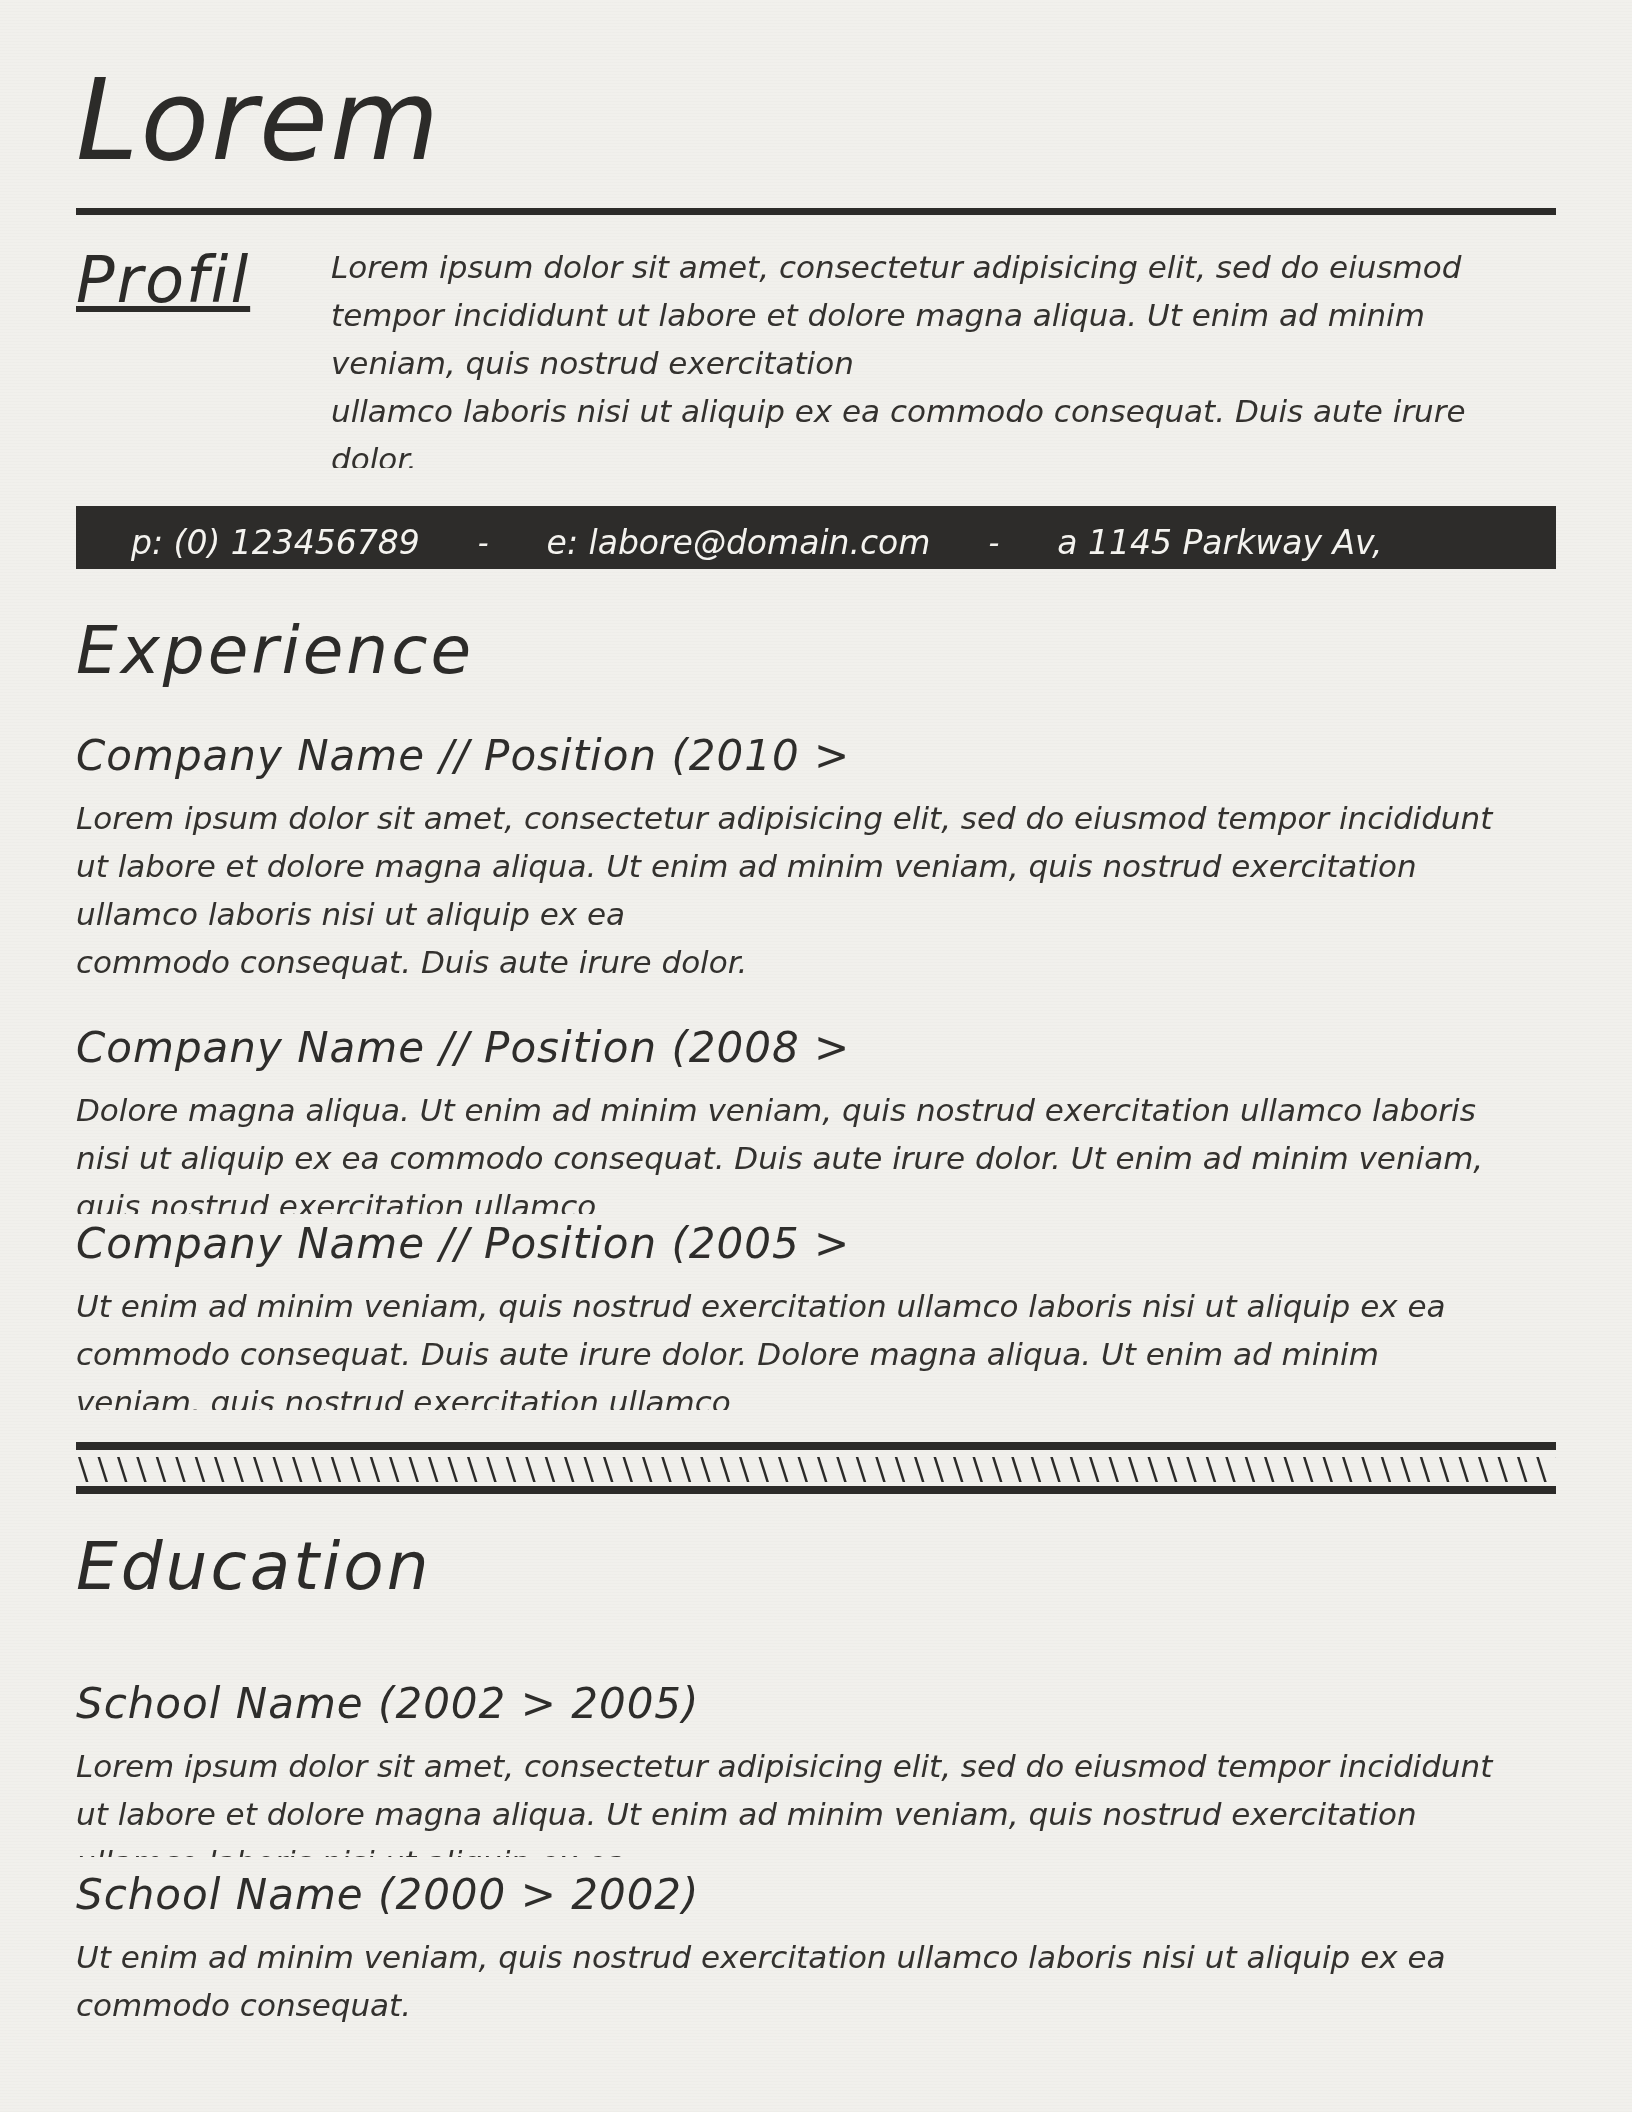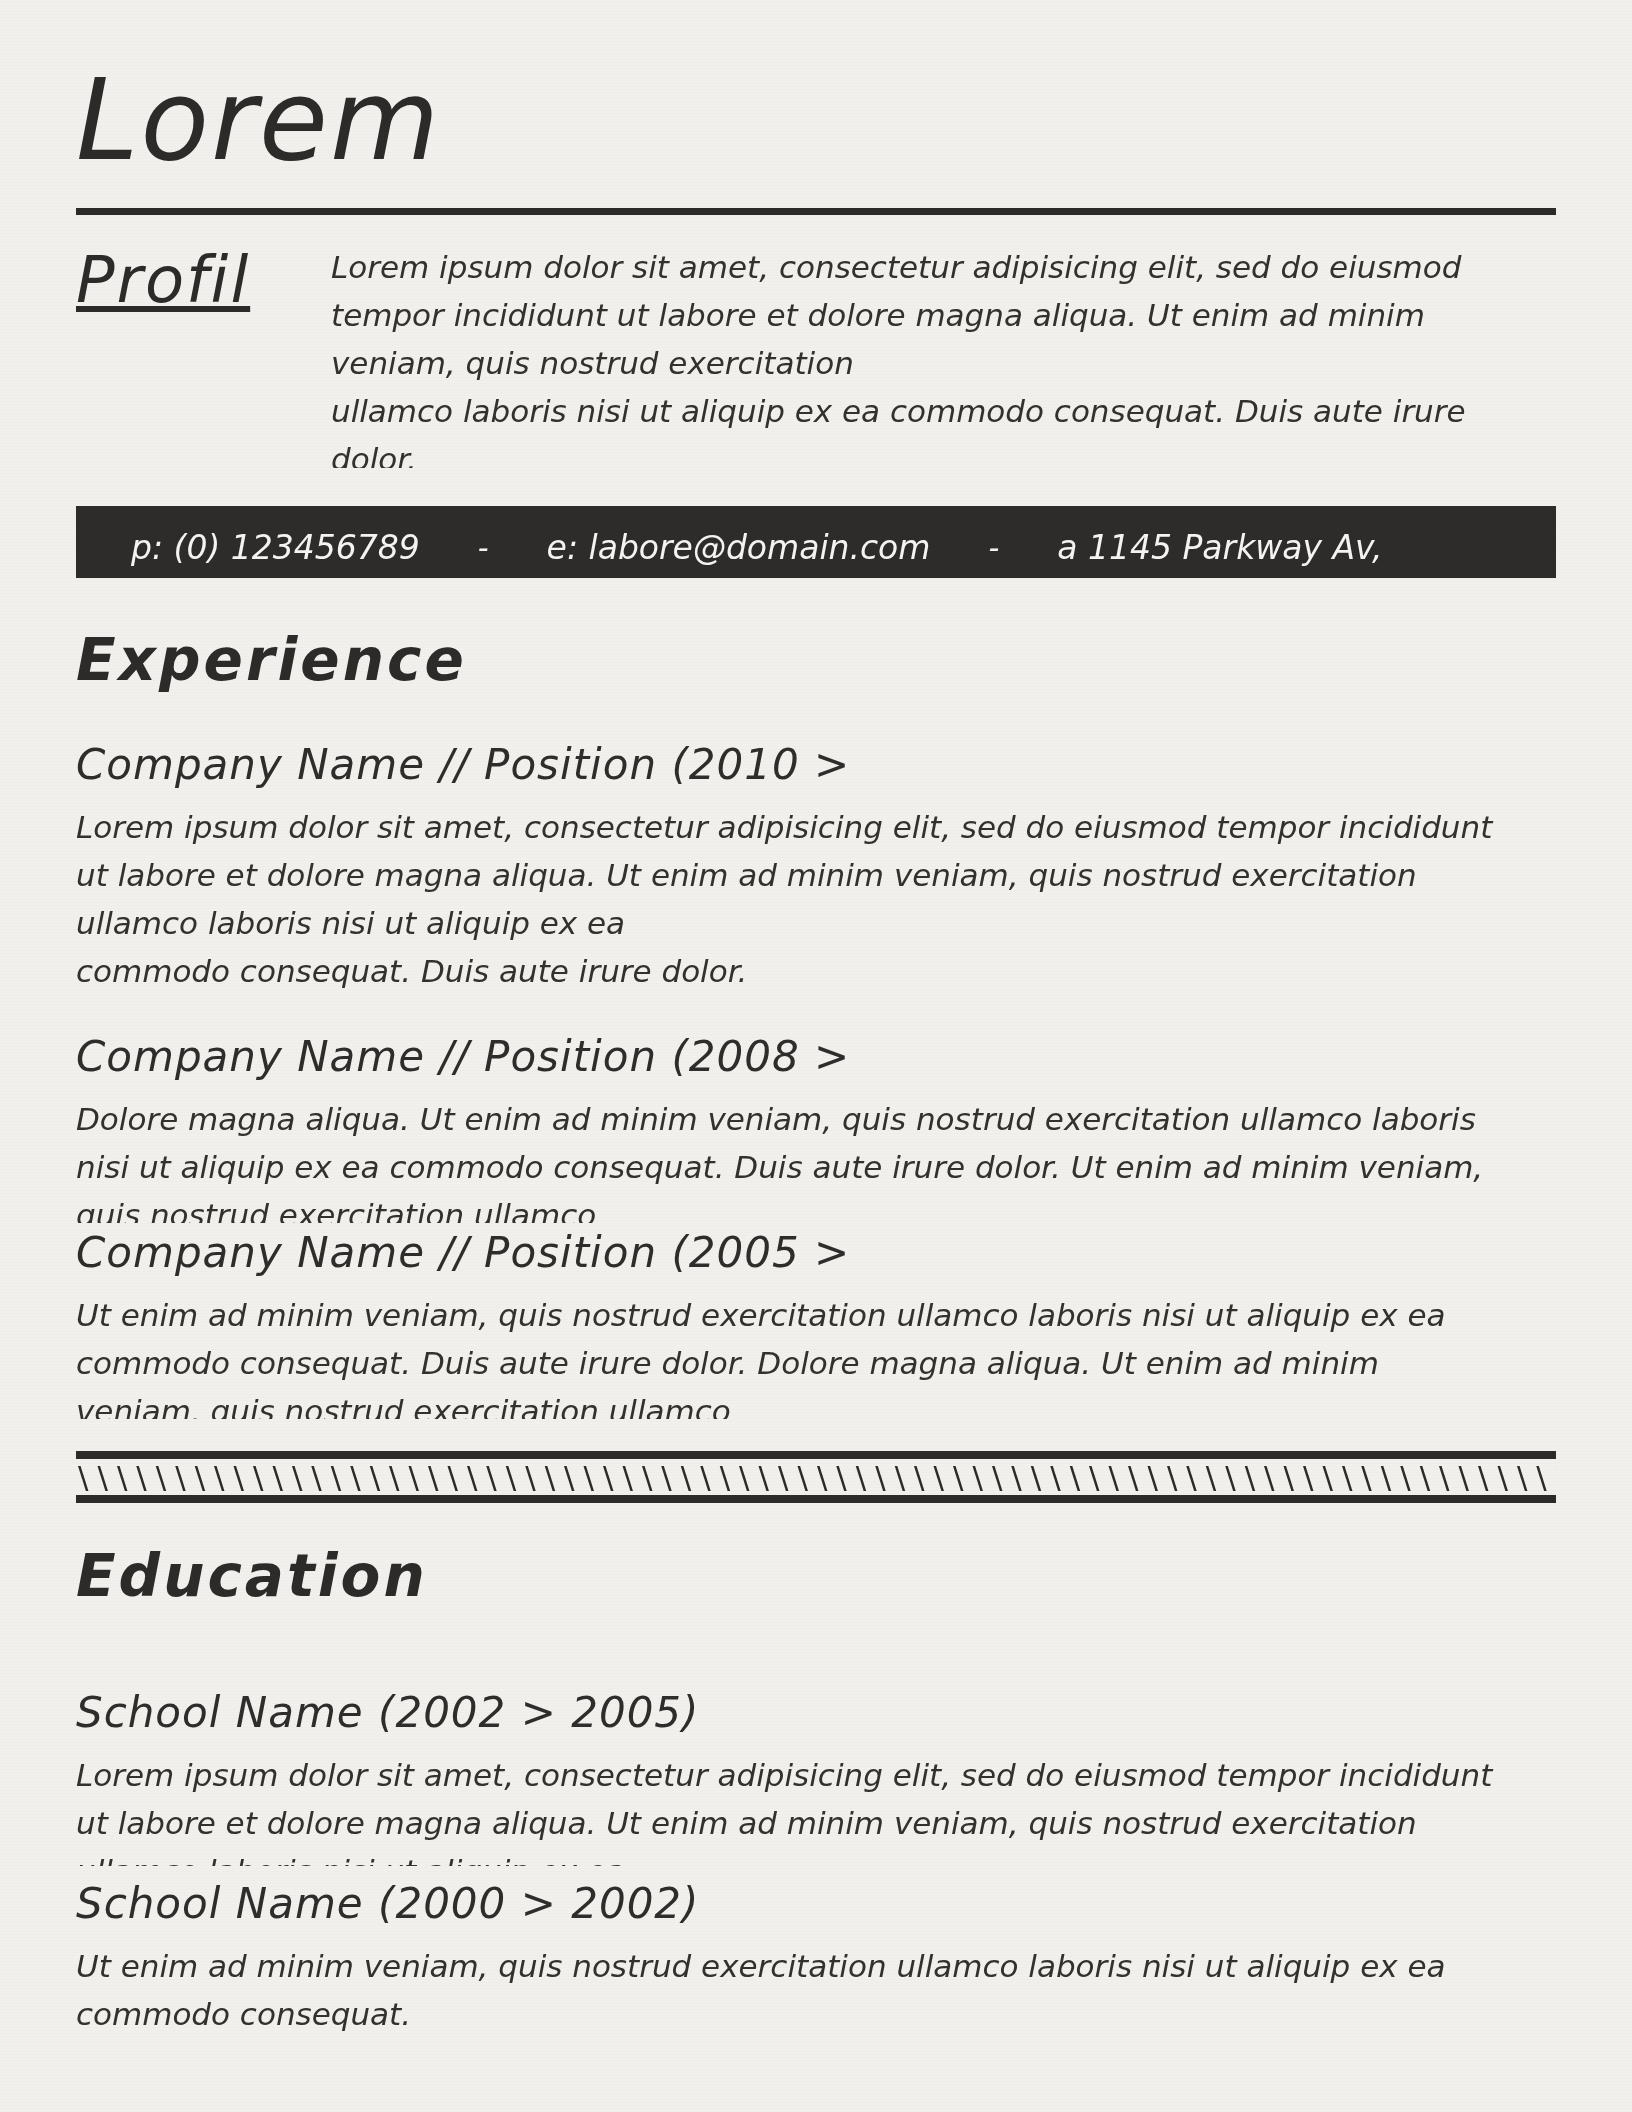--- a/index.html
+++ b/index.html
@@ -52,38 +52,38 @@
     line-height: 48px;
     max-height: 225px;
     overflow: hidden;
     white-space: pre-line;
     padding-right: 45px;
   }
 
   
   .contact-bar {
     margin-top: 38px;
-    height: 72px;
+    height: 63px;
     background: #2d2c2a;
     color: #f4f3ef;
     display: flex;
     align-items: center;
     gap: 58px;
     padding: 10px 0 0 55px;
     font-size: 33px;
     overflow: hidden;
     white-space: nowrap;
   }
   .contact-bar a { color: #f4f3ef; text-decoration: none; }
   .contact-sep { font-size: 30px; }
 
   
   h2.section-heading {
-    font-size: 58px;
-    font-weight: bold;
+    font-size: 66px;
+    font-weight: normal;
     line-height: 78px;
     color: #2c2b29;
     letter-spacing: 3px;
   }
   .experience h2 { margin-top: 43px; }
   .education  h2 { margin-top: 34px; }
 
   
   .entry h3 {
     font-size: 42px;

